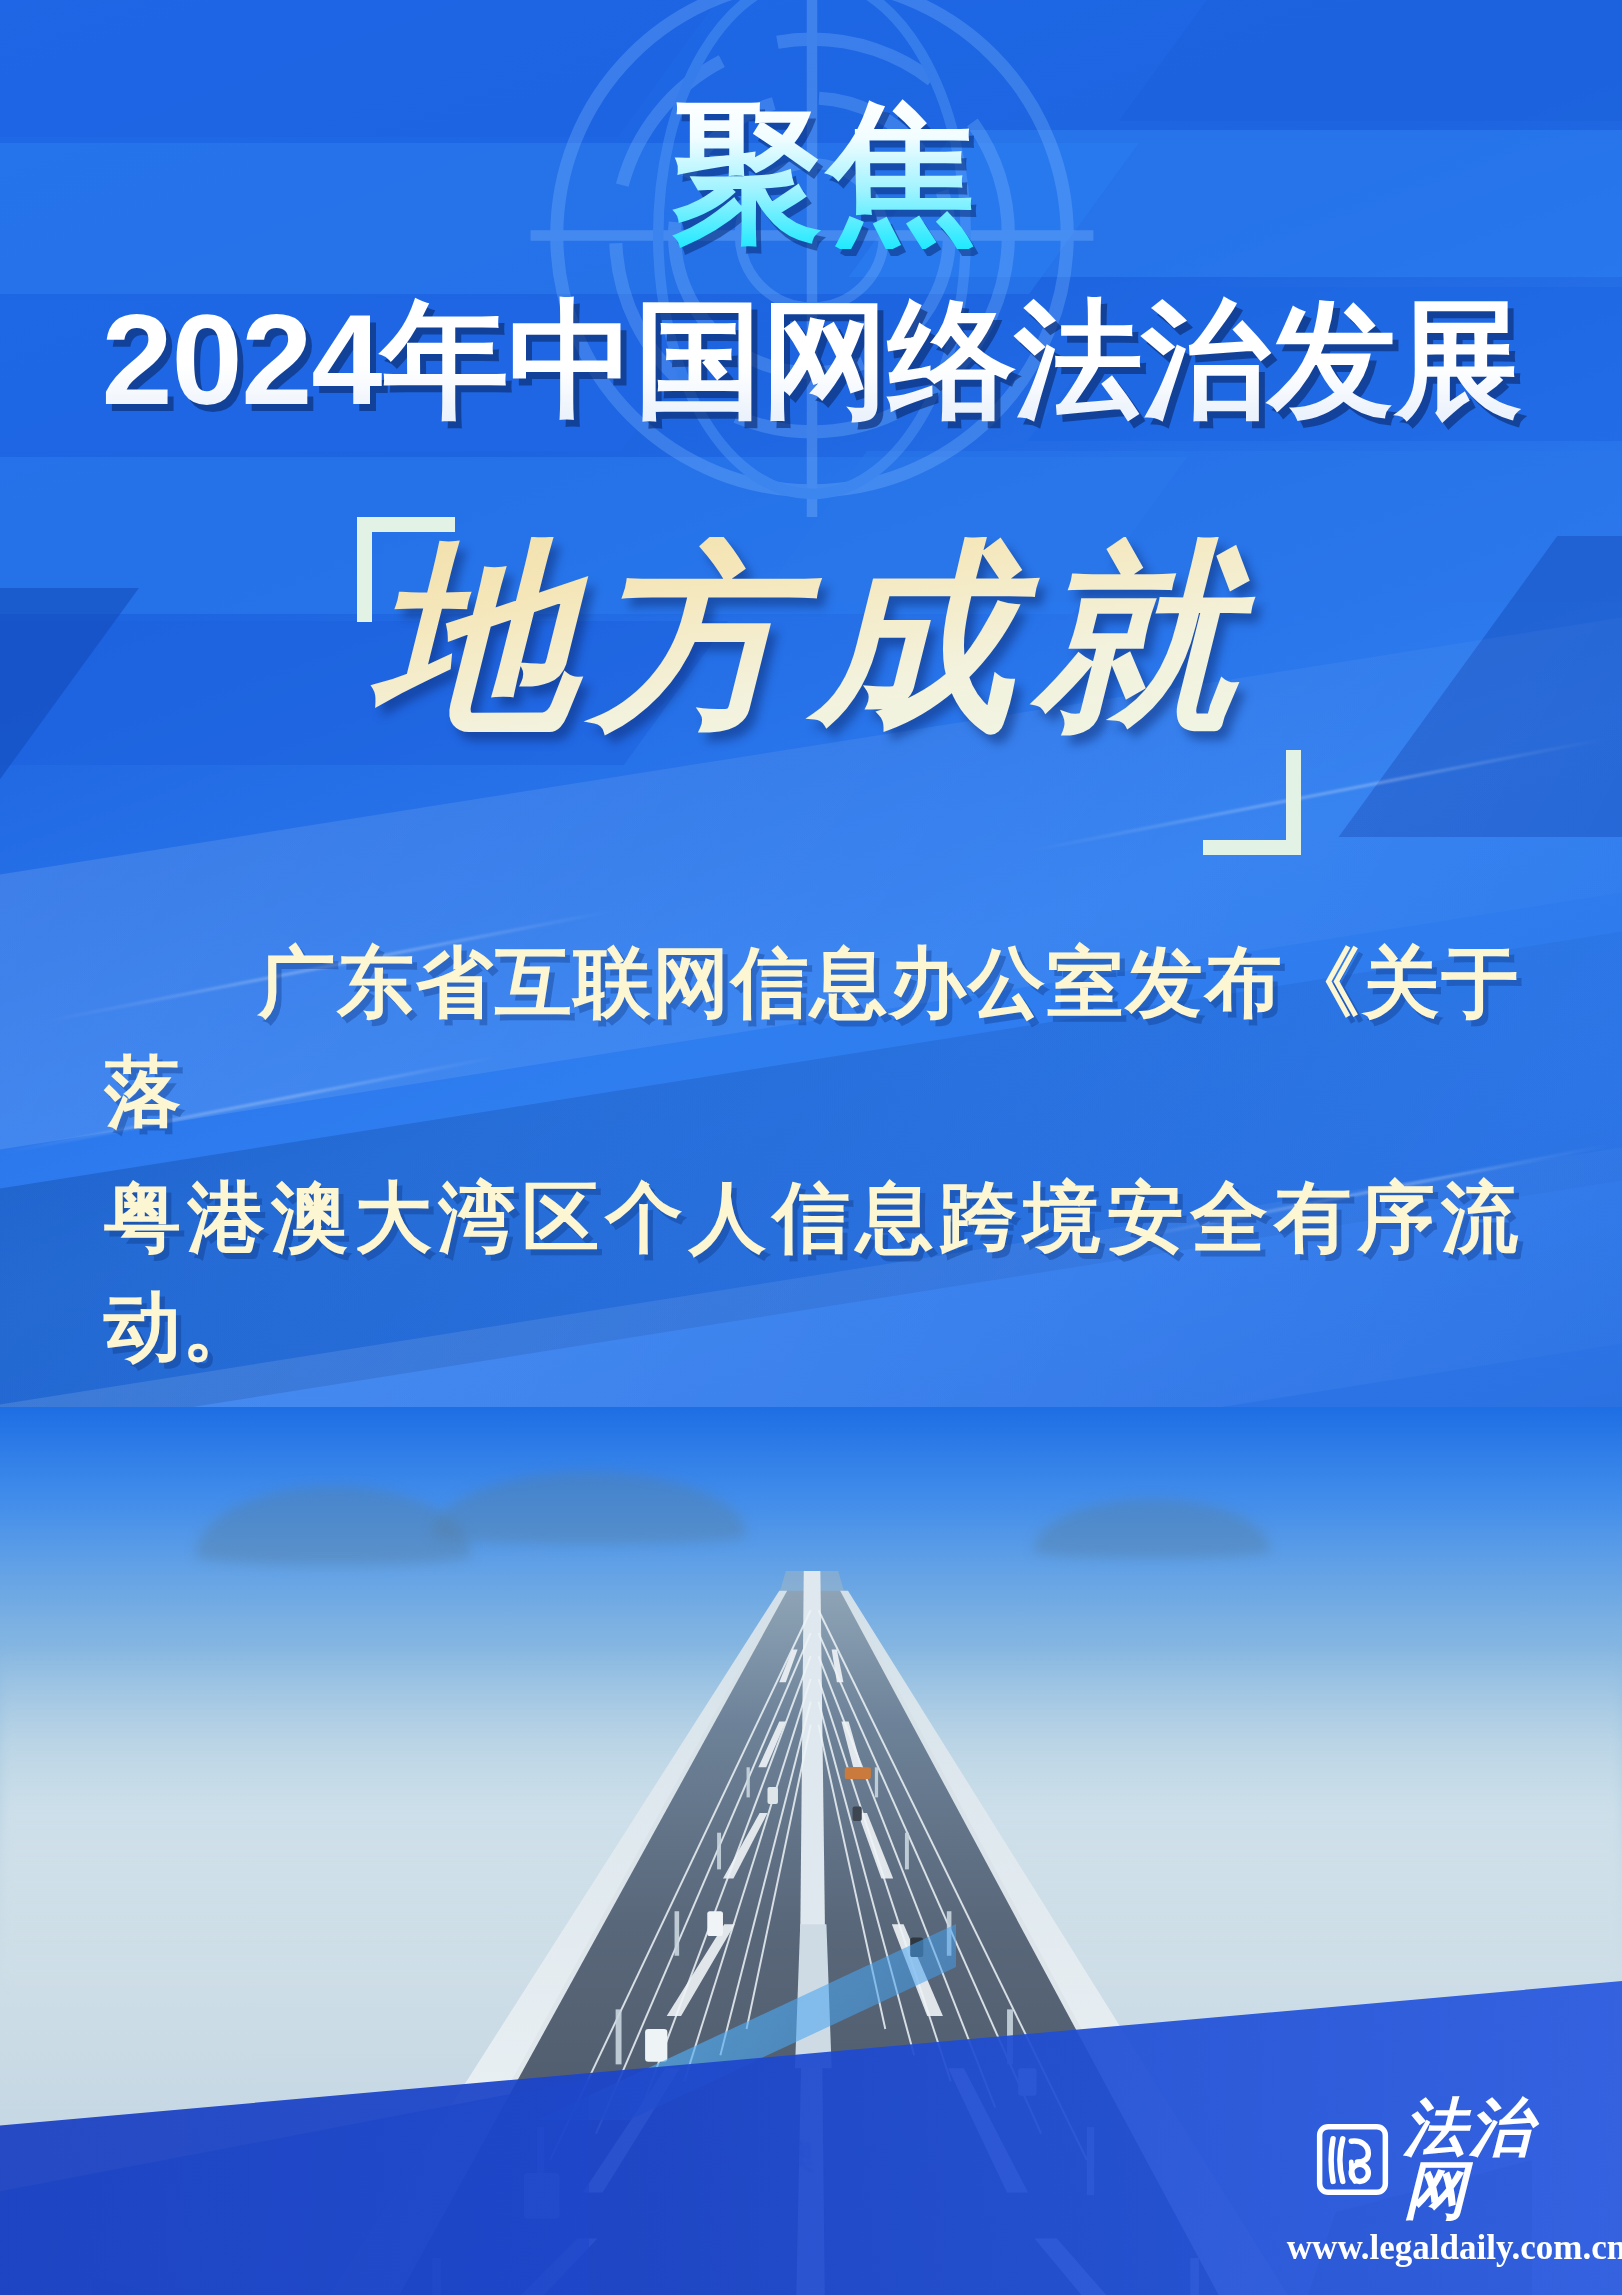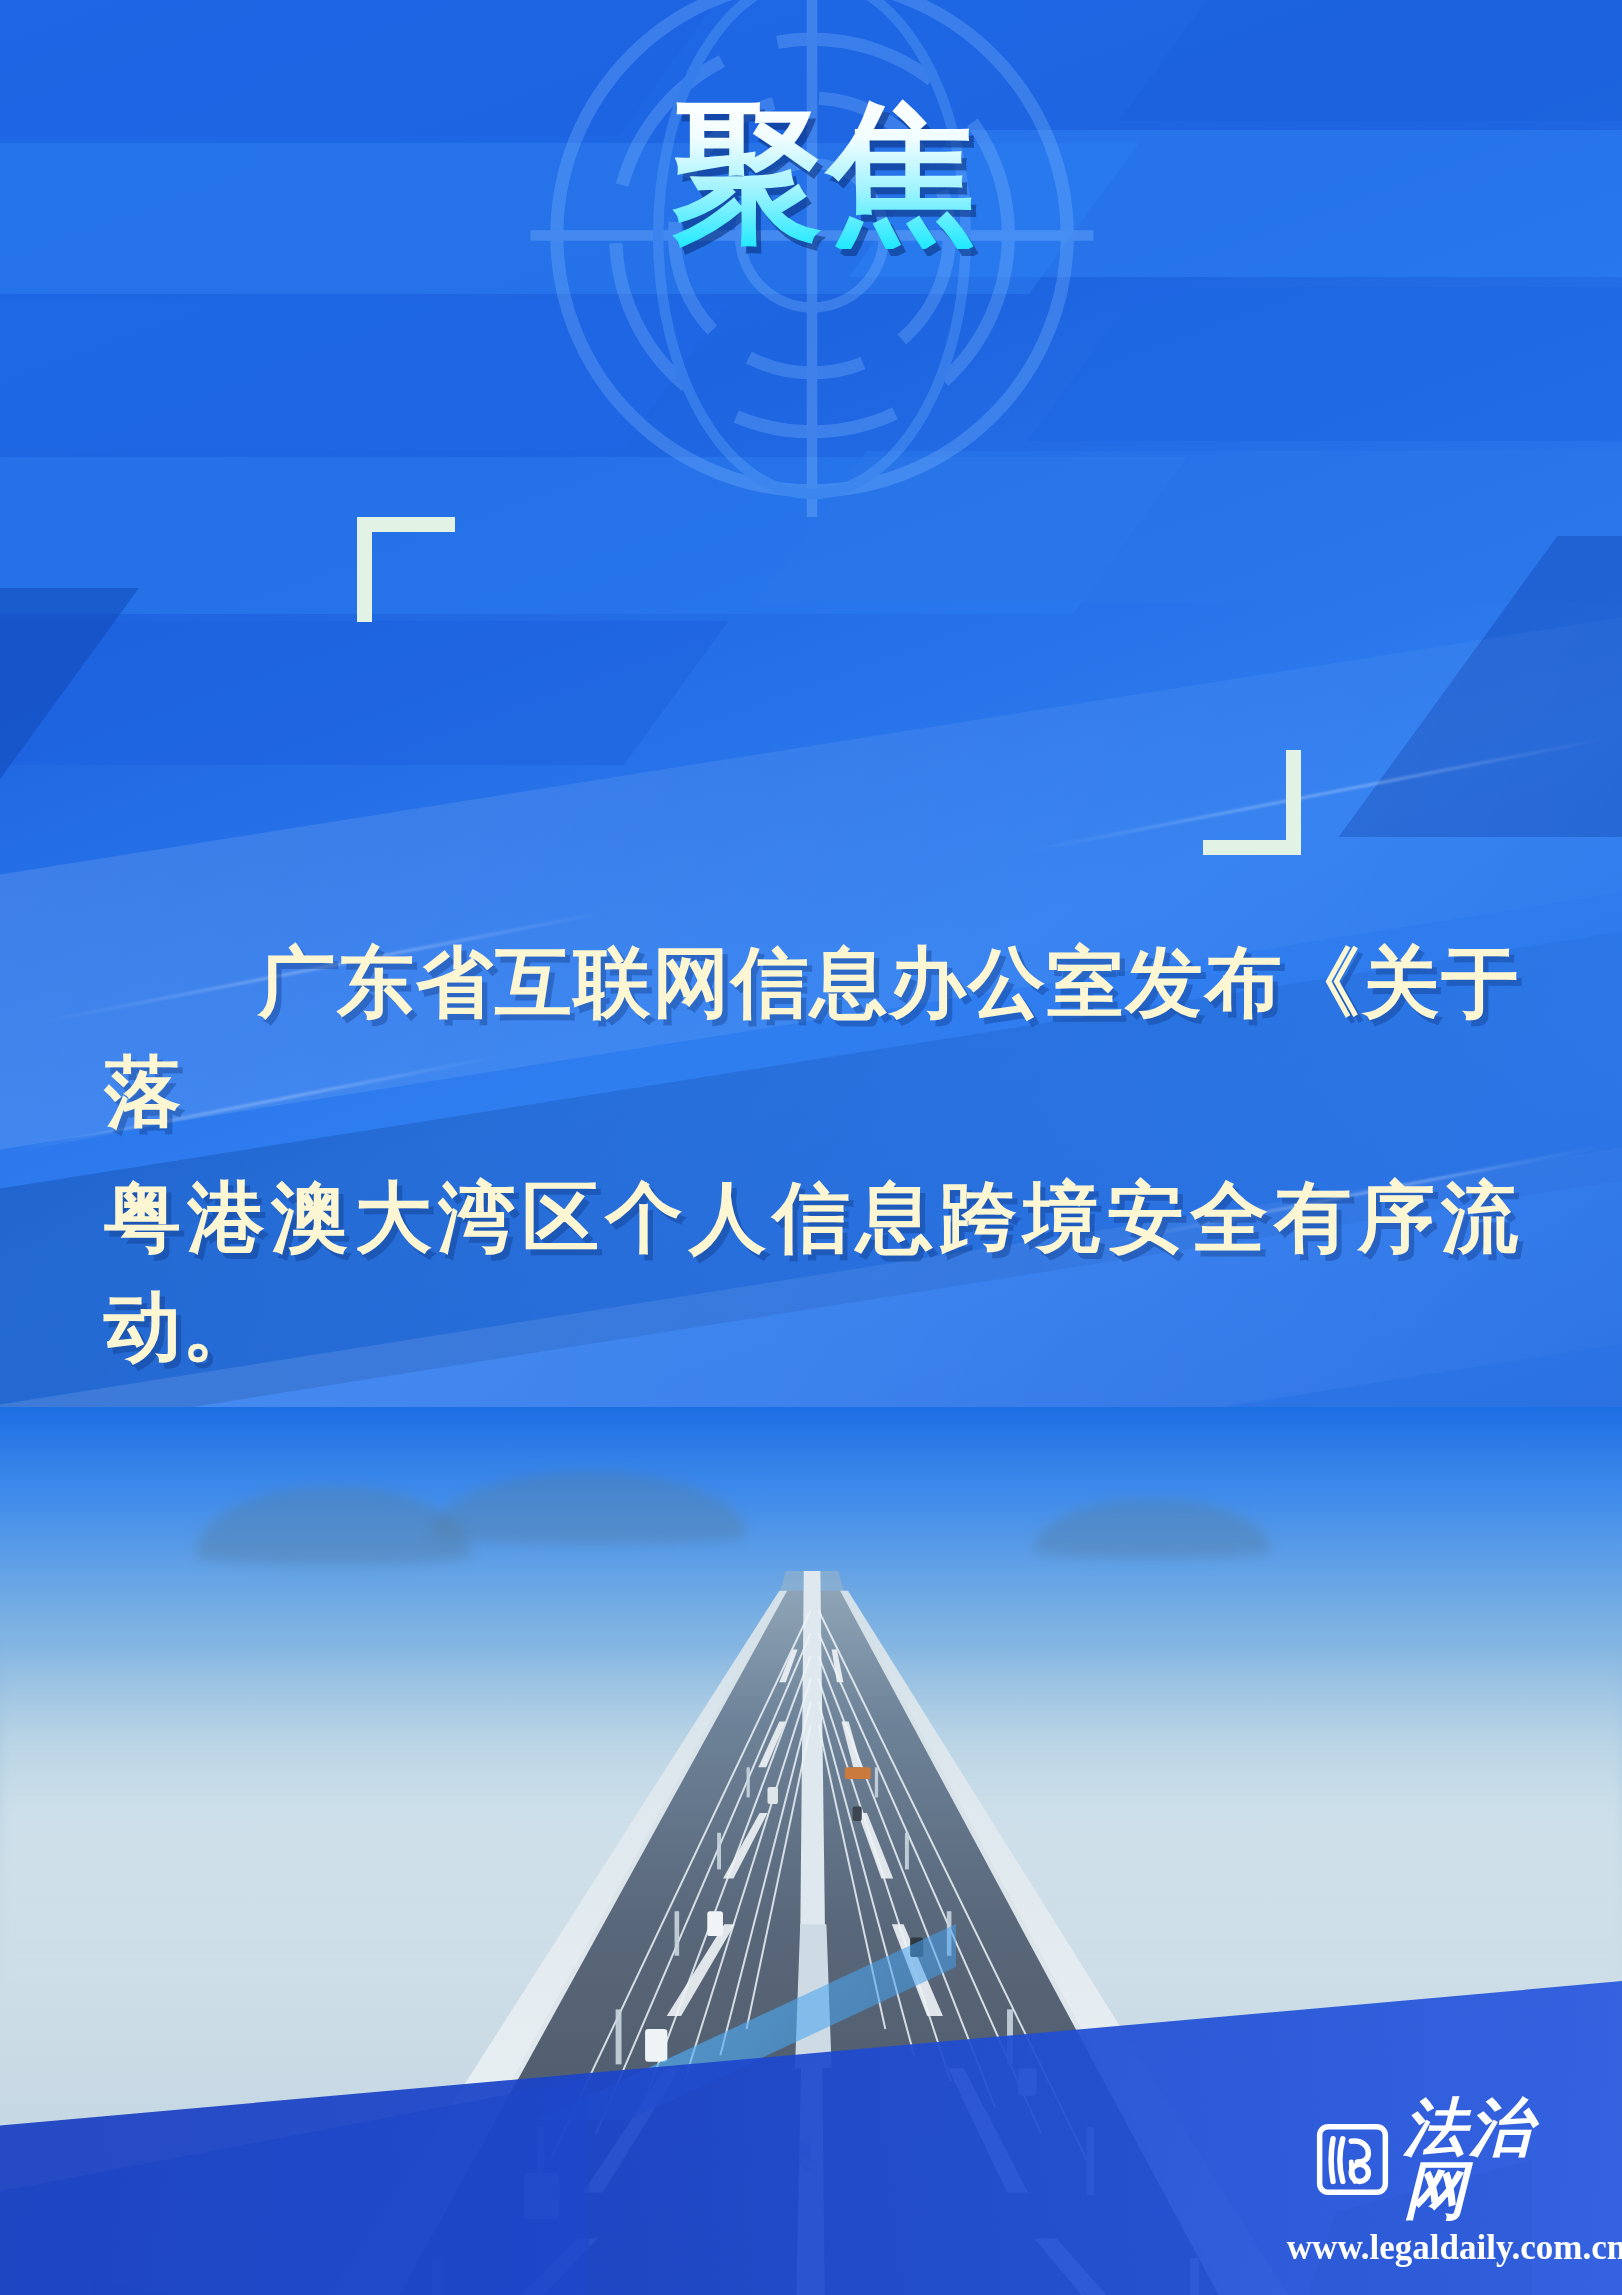--- a/index.html
+++ b/index.html
@@ -322,23 +322,25 @@
         <line x1="20" y1="450" x2="880" y2="450"></line>
       </g>
       <ellipse cx="450" cy="450" rx="235" ry="395" fill="none" stroke="#6fb0ff" stroke-width="16"></ellipse>
     </svg>
   </div>
 
   <div class="kicker-wrap">
     <span class="kicker">聚焦</span>
   </div>
 
+  <div class="main-title">2024年中国网络法治发展</div>
 
   <div class="calli-block">
     <span class="bracket tl"></span>
+    <div class="calli">地方成就</div>
     <span class="bracket br"></span>
   </div>
 
   <div class="body-text">
     <p class="indent">广东省互联网信息办公室发布《关于落</p>
     <p style="text-align-last:left;">粤港澳大湾区个人信息跨境安全有序流动。</p>
   </div>
 
   <div class="photo">
     <div class="sky"></div>

